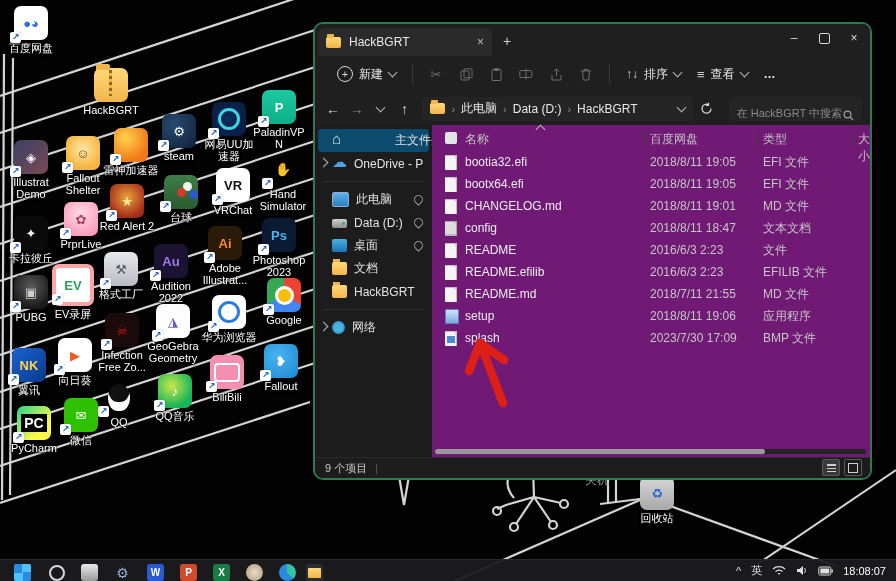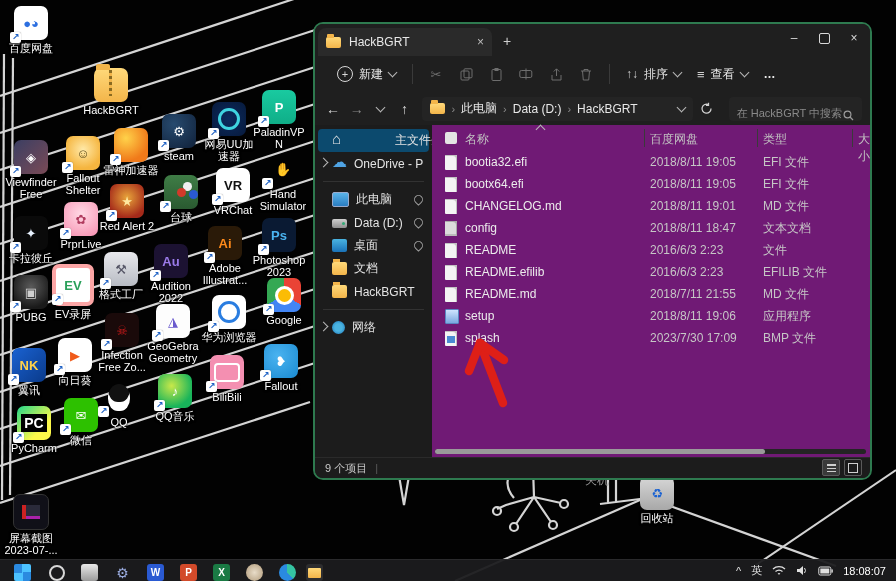--- a/index.html
+++ b/index.html
@@ -200,21 +200,21 @@
   <div class="dicon" style="left:2px;top:6px">
       <div class="ig ig-baidu">●◕<span class="sc">↗</span></div>
       <div class="lbl">百度网盘</div>
     </div>
   <div class="dicon" style="left:82px;top:68px">
       <div class="ig ig-folder ig-zip"></div>
       <div class="lbl">HackBGRT</div>
     </div>
   <div class="dicon" style="left:2px;top:140px">
       <div class="ig ig-view">◈<span class="sc">↗</span></div>
-      <div class="lbl">Viewfinder Free</div>
+      <div class="lbl">Illustrat Demo</div>
     </div>
   <div class="dicon" style="left:54px;top:136px">
       <div class="ig ig-fallout">☺<span class="sc">↗</span></div>
       <div class="lbl">Fallout Shelter</div>
     </div>
   <div class="dicon" style="left:102px;top:128px">
       <div class="ig ig-leishen">
         <span class="sc">↗</span>
       </div>
       <div class="lbl">雷神加速器</div>
@@ -385,26 +385,20 @@
   <div class="dicon" style="left:198px;top:355px">
       <div class="ig ig-bili">
         <i></i>
         <span class="sc">↗</span>
       </div>
       <div class="lbl">BiliBili</div>
     </div>
   <div class="dicon" style="left:252px;top:344px">
       <div class="ig ig-twitter">❥<span class="sc">↗</span></div>
       <div class="lbl">Fallout</div>
-    </div>
-  <div class="dicon" style="left:2px;top:494px">
-      <div class="ig ig-shot">
-        <i></i>
-      </div>
-      <div class="lbl">屏幕截图 2023-07-...</div>
     </div>
   <div class="dicon" style="left:628px;top:476px">
       <div class="ig ig-bin">
         <span>♻</span>
       </div>
       <div class="lbl">回收站</div>
     </div>
 
   <div class="win">
     <div class="tabbar">

